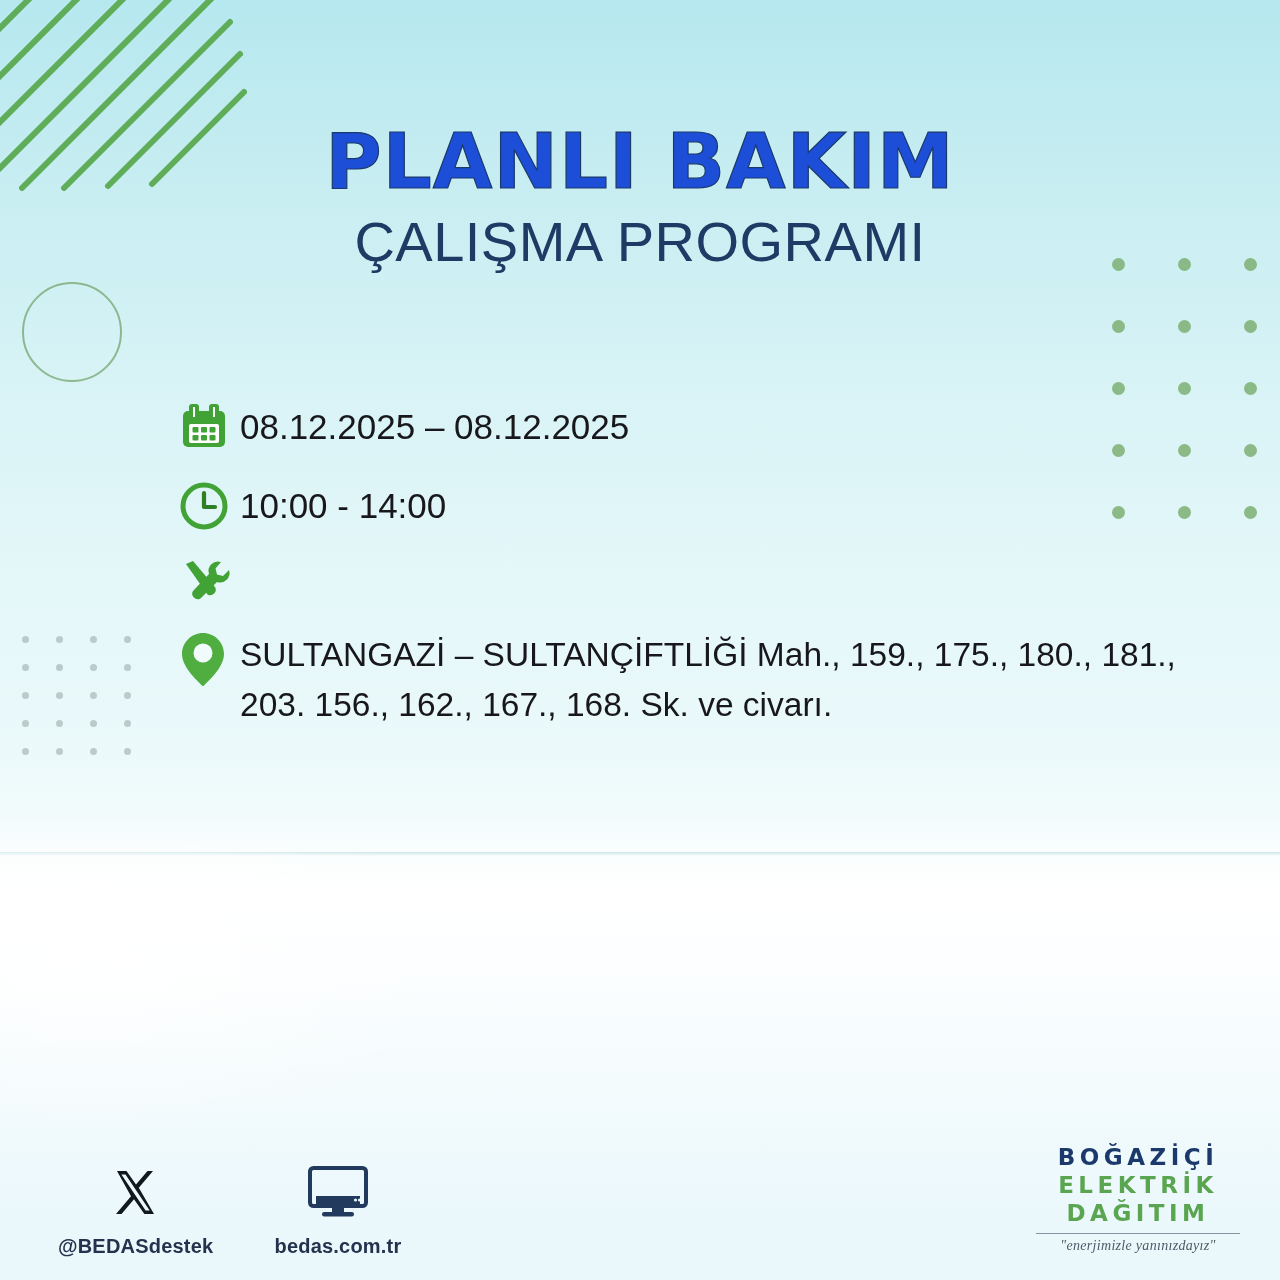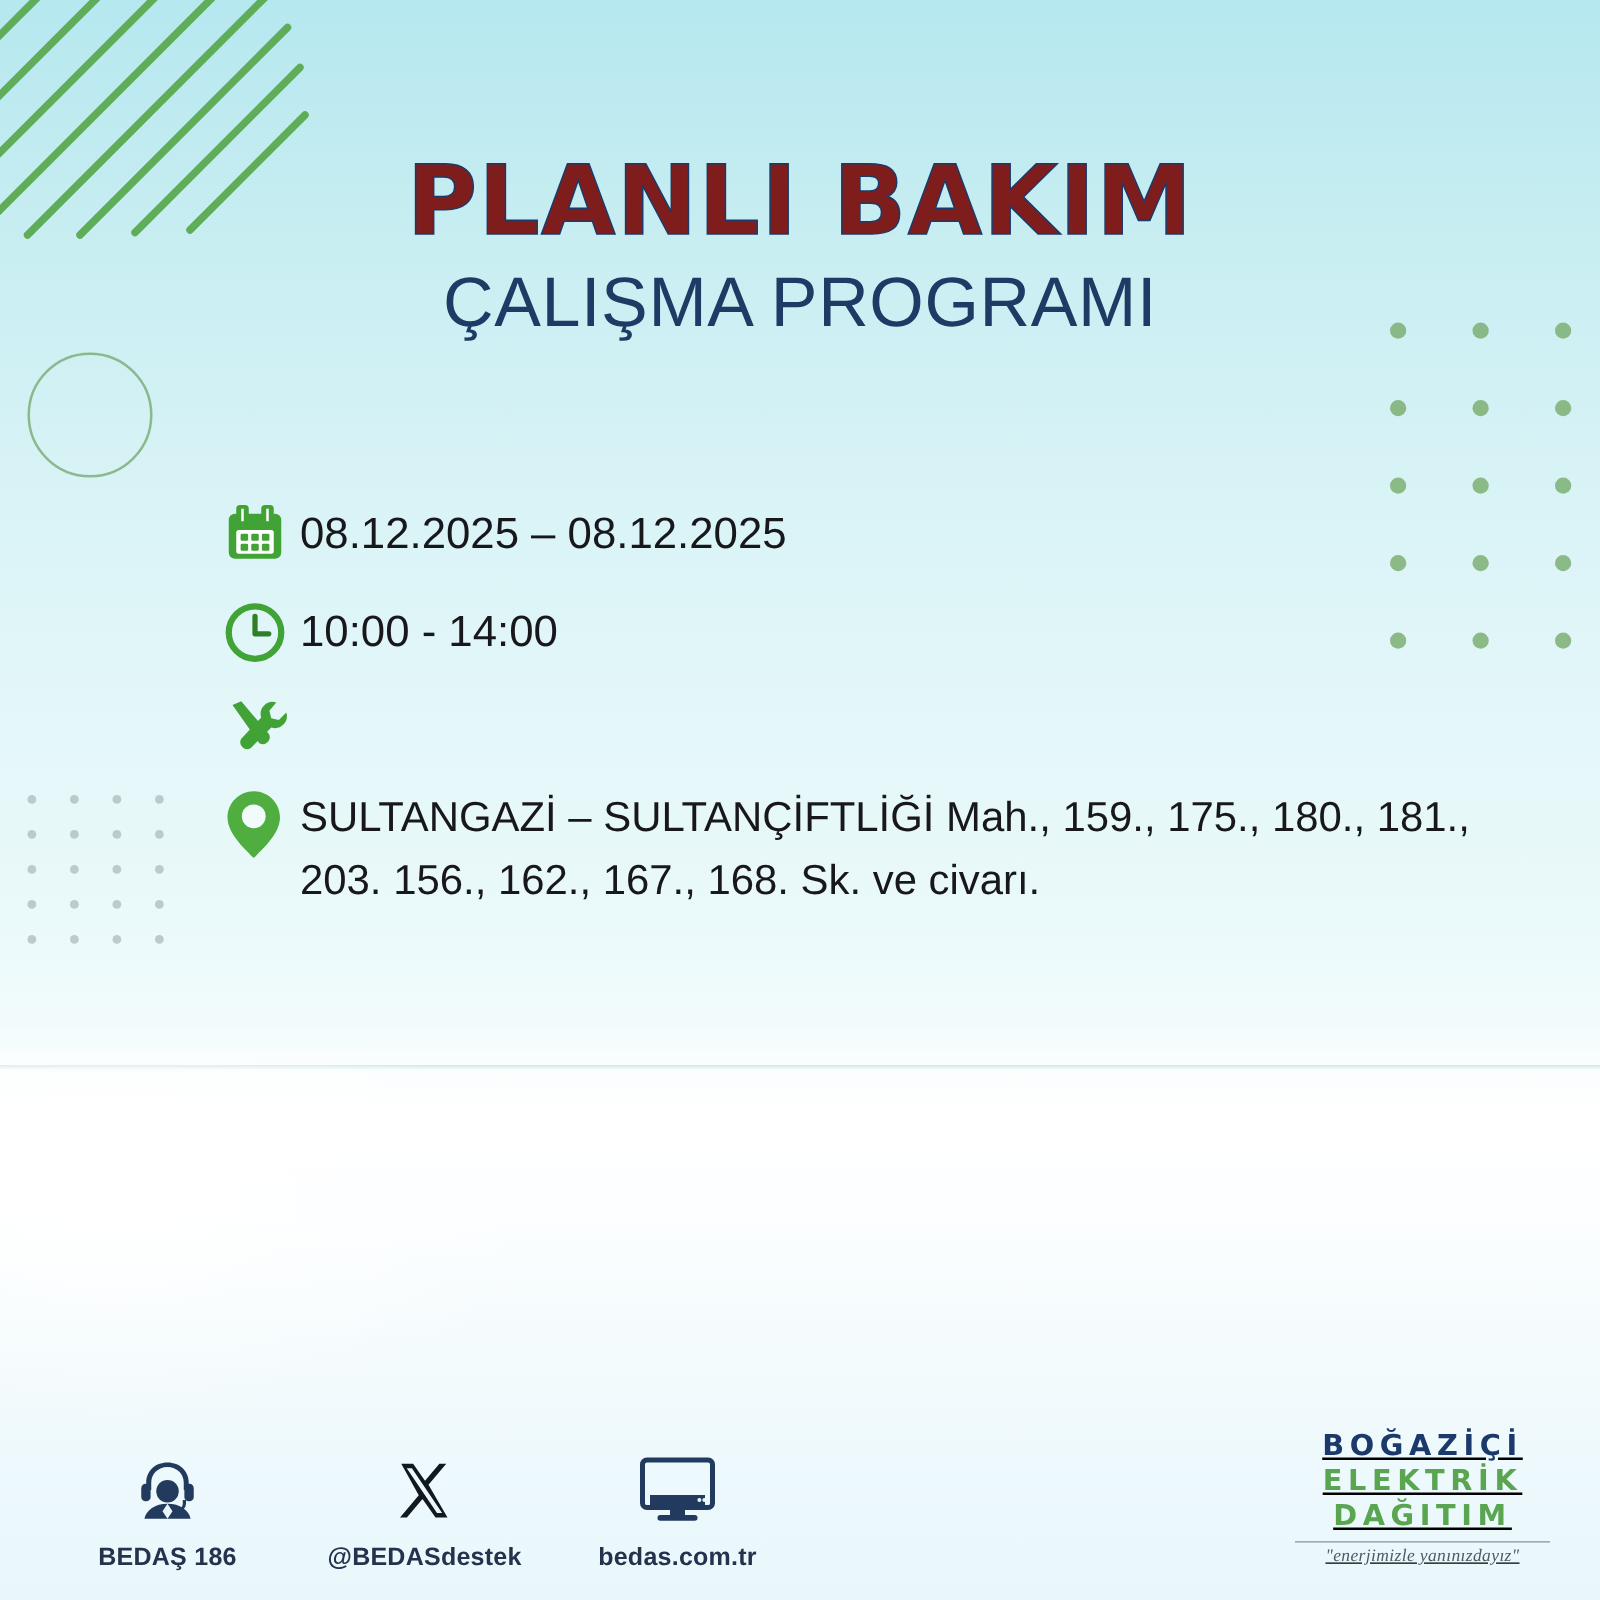--- a/index.html
+++ b/index.html
@@ -65,21 +65,21 @@
   #dotgrid-right { left:1112px; top:258px; grid-template-columns:repeat(3, 66px); grid-auto-rows:62px; }
   #dotgrid-right span { width:13px; height:13px; background:#7caf72; opacity:.85; }
 
   
   .header { position:absolute; left:0; right:0; top:123px; text-align:center; }
   .title-main {
     font-family:"DejaVu Sans", sans-serif;
     font-weight:bold;
     font-size:77px;
     letter-spacing:1px;
-    color:#7f1d1d;
+    color:#1d4ed8;
     line-height:1.0;
     -webkit-text-stroke:1.2px #1b3a6b;
   }
   .title-sub {
     font-family:"Liberation Sans", sans-serif;
     font-weight:normal;
     font-size:56px;
     letter-spacing:.5px;
     color:#1d3b64;
     line-height:1.22;
@@ -110,21 +110,21 @@
   .contact .ic { height:66px; display:flex; align-items:center; justify-content:center; }
   .contact .lb {
     margin-top:9px;
     font-family:"Liberation Sans", sans-serif;
     font-size:20px;
     font-weight:bold;
     color:#24324e;
     letter-spacing:.2px;
   }
 
-  .brand { position:absolute; right:34px; bottom:26px; text-align:center; width:216px;text-decoration:underline; }
+  .brand { position:absolute; right:34px; bottom:26px; text-align:center; width:216px; }
   .brand-line {
     font-family:"DejaVu Sans", sans-serif;
     font-weight:bold;
     font-size:23px;
     letter-spacing:4.5px;
     line-height:1.22;
   }
   #brand-1 { color:#1b3a6b; }
   #brand-2, #brand-3 { color:#5aa550; }
   .brand-rule { height:1.5px; background:#6b7a86; margin:5px 6px 4px 6px; opacity:.8; }
@@ -262,35 +262,20 @@
     </div>
     <div class="row-text">SULTANGAZİ – SULTANÇİFTLİĞİ Mah., 159., 175., 180., 181., 203. 156., 162., 167., 168. Sk. ve civarı.</div>
   </div>
 
 </div>
 
 <div class="footer">
 
   <div class="contacts">
 
-    <div class="contact">
-      <div class="ic">
-        <svg width="62" height="62" viewBox="0 0 62 62">
-          <path d="M31 8 c-10 0 -17 7 -17 16 v6 h4 v-6 c0 -7 5.5 -12.5 13 -12.5 s13 5.5 13 12.5 v6 h4 v-6 c0 -9 -7 -16 -17 -16 z" fill="#223a5e"></path>
-          <rect x="10" y="25" width="7.5" height="14" rx="3.5" fill="#223a5e"></rect>
-          <rect x="44.5" y="25" width="7.5" height="14" rx="3.5" fill="#223a5e"></rect>
-          <path d="M44.5 38 v3 c0 3 -2.6 5 -6 5 h-3" fill="none" stroke="#223a5e" stroke-width="2.6"></path>
-          <rect x="28.5" y="43" width="7" height="4" rx="2" fill="#223a5e"></rect>
-          <circle cx="31" cy="31" r="9" fill="#223a5e"></circle>
-          <path d="M31 41 c-10 0 -17 5 -18.5 12 h37 C48 46 41 41 31 41 z" fill="#223a5e"></path>
-          <path d="M31 41 l-4 6 l4 6 l4 -6 z" fill="#e9f7fb"></path>
-        </svg>
-      </div>
-      <div class="lb">BEDAŞ 186</div>
-    </div>
 
     <div class="contact">
       <div class="ic">
         <svg width="60" height="60" viewBox="0 0 60 60">
           <path d="M13 8 h9.5 L32 21.5 L43.5 8 H49 L34.8 24.8 L50 51 h-9.6 L30 36.2 L17.5 51 H12 L27 33.2 z
                    M17.4 11.6 L41.6 47.4 h4.1 L21.5 11.6 z" fill="#111820"></path>
         </svg>
       </div>
       <div class="lb">@BEDASdestek</div>
     </div>

